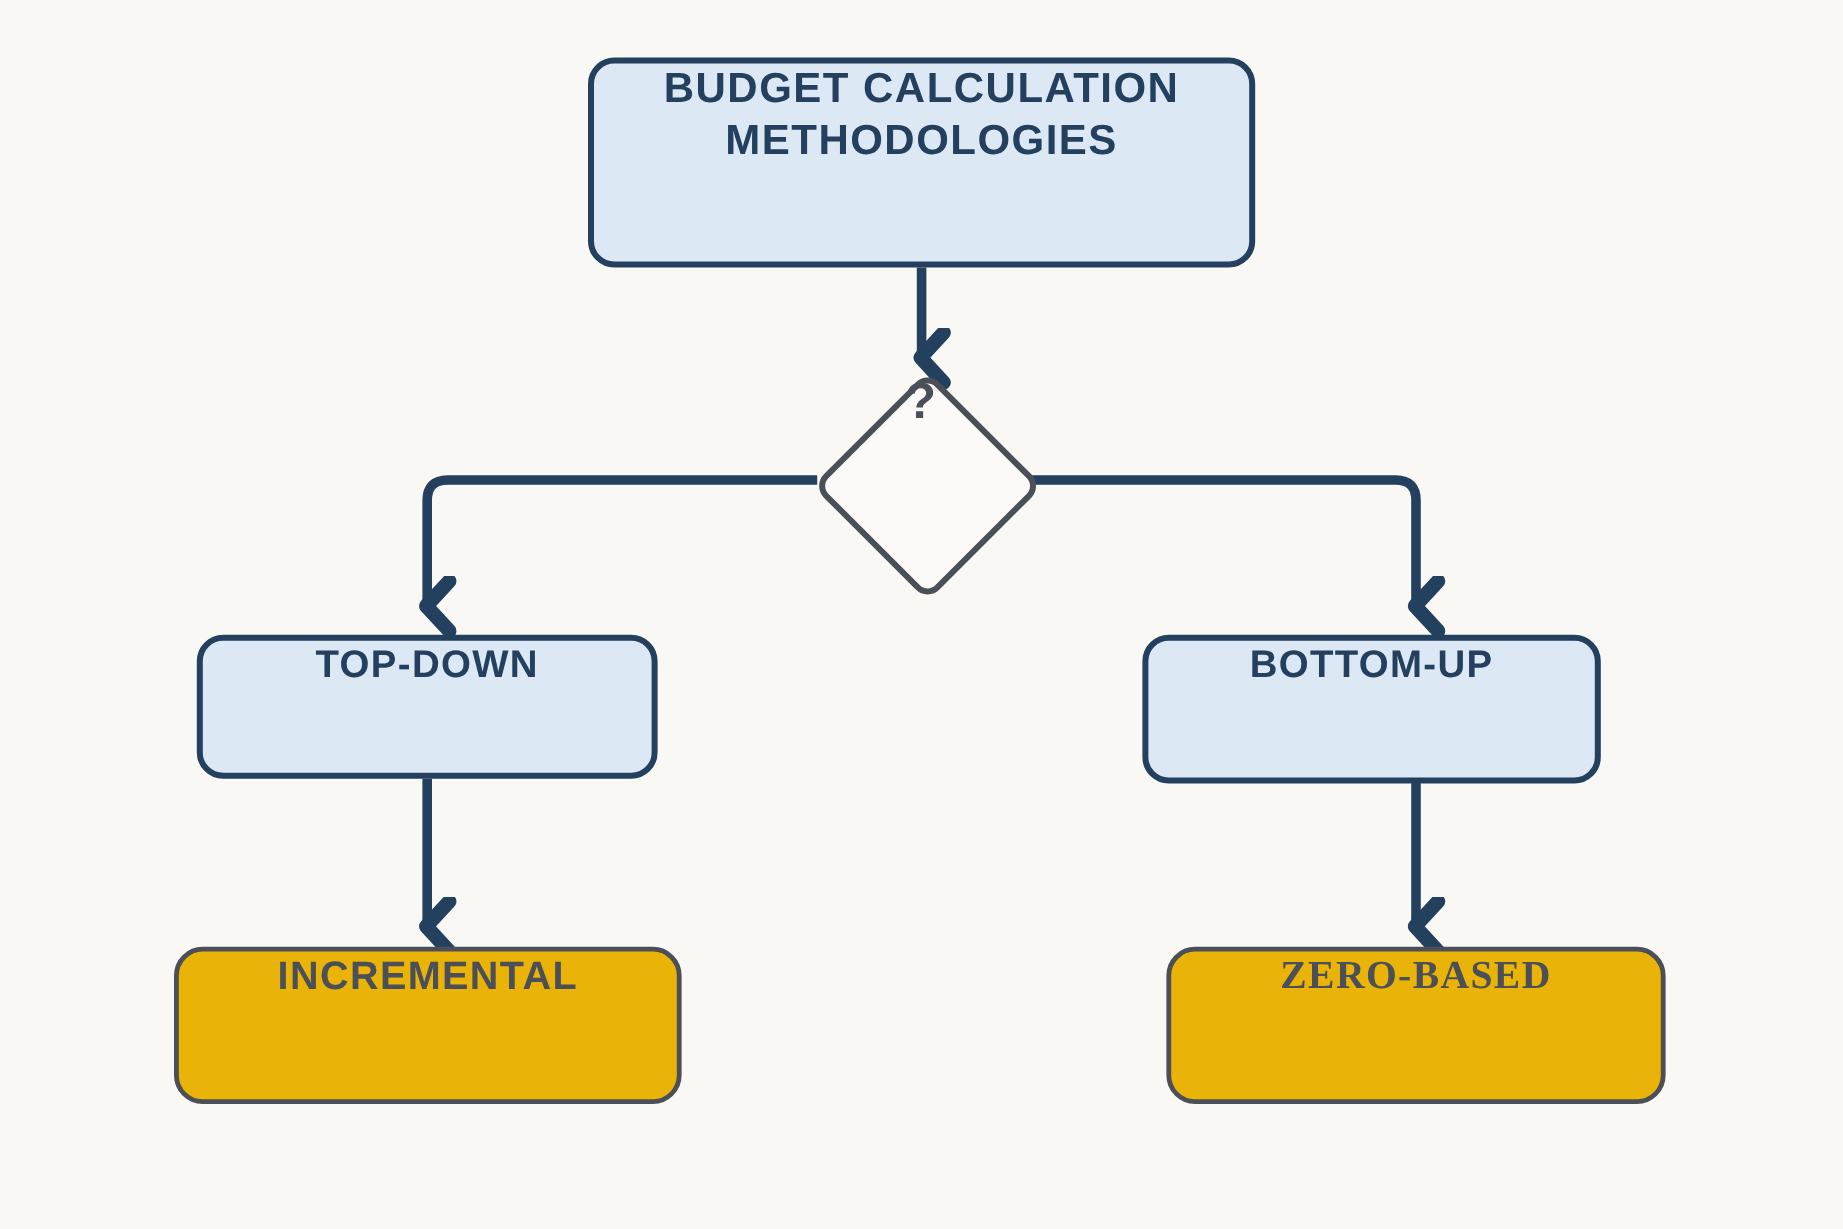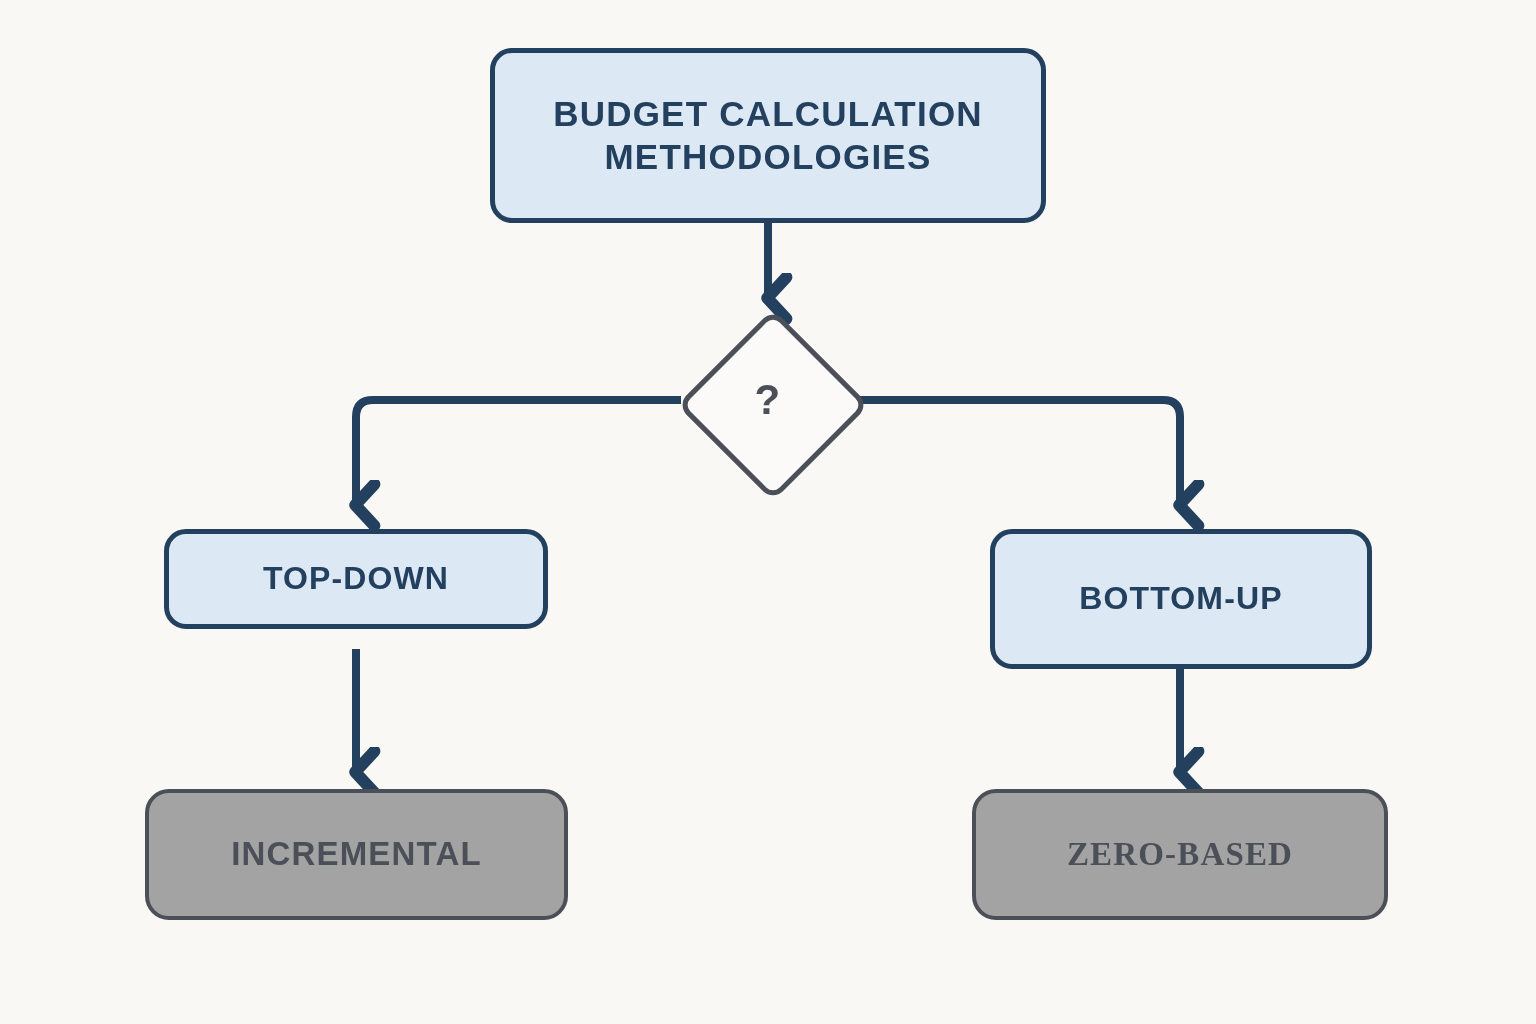--- a/index.html
+++ b/index.html
@@ -22,21 +22,21 @@
     position: absolute;
     top: 0;
     left: 0;
     width: 1536px;
     height: 1024px;
   }
   .node {
     position: absolute;
     box-sizing: border-box;
     display: flex;
-    align-items: center;
+    align-items: flex-start;
     justify-content: center;
     text-align: center;
   }
   .node-label {
     font-weight: bold;
     letter-spacing: 0.035em;
     line-height: 1.22;
     user-select: none;
   }
 
@@ -45,21 +45,21 @@
     background: #dce9f5;
     border: 5px solid #24405f;
     border-radius: 22px;
   }
   .box-primary .node-label {
     color: #24405f;
   }
 
   
   .box-secondary {
-    background: #a3a3a3;
+    background: #eab308;
     border: 4px solid #4b4f58;
     border-radius: 24px;
   }
   .box-secondary .node-label {
     color: #4b4f58;
   }
 
   
   #node-title {
     left: 490px;
@@ -95,27 +95,27 @@
     font-size: 42px;
     color: #4b4f58;
     line-height: 1;
   }
 
   
   #node-topdown {
     left: 164px;
     top: 529px;
     width: 384px;
-    height: 100px;
+    height: 120px;
   }
   #node-bottomup {
-    left: 990px;
+    left: 952px;
     top: 529px;
     width: 382px;
-    height: 140px;
+    height: 124px;
   }
   #node-topdown .node-label,
   #node-bottomup .node-label {
     font-size: 32px;
   }
 
   
   #node-incremental {
     left: 145px;
     top: 789px;

